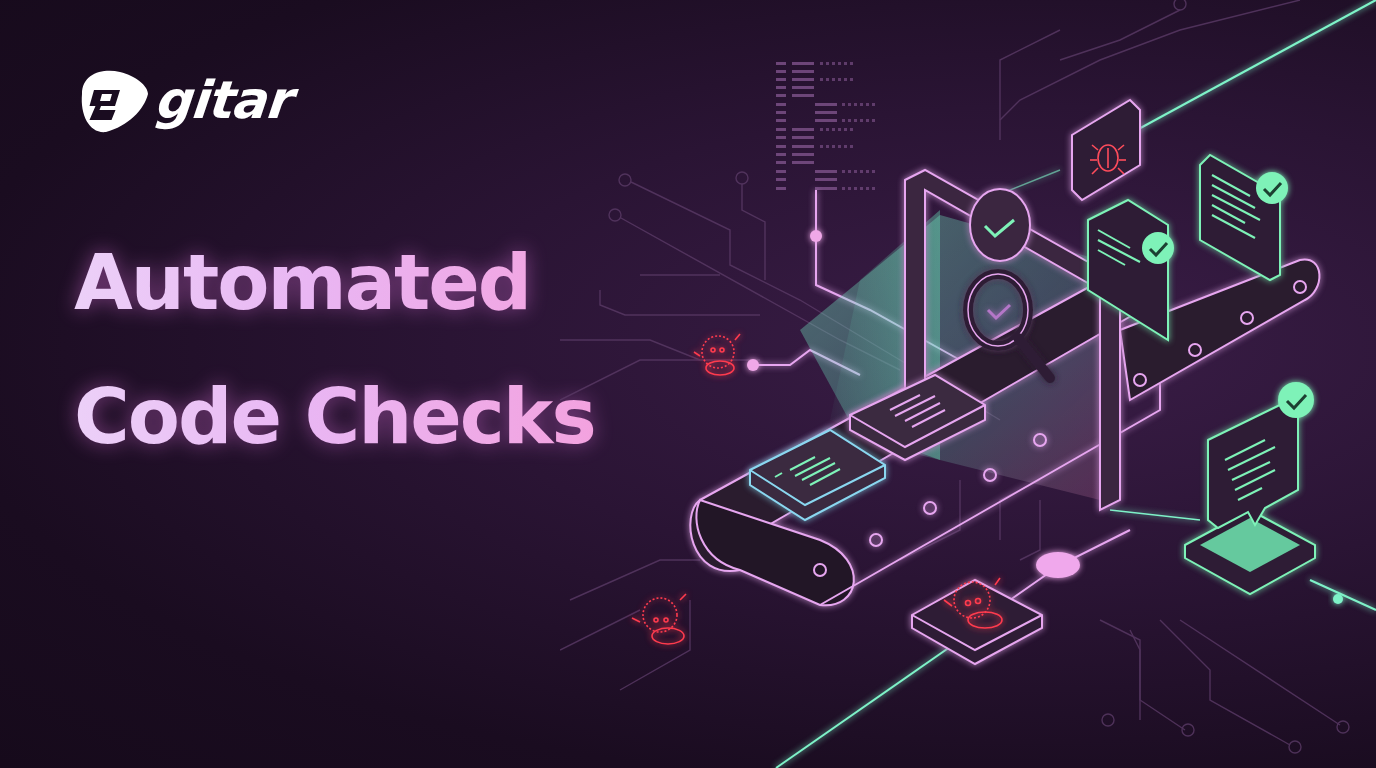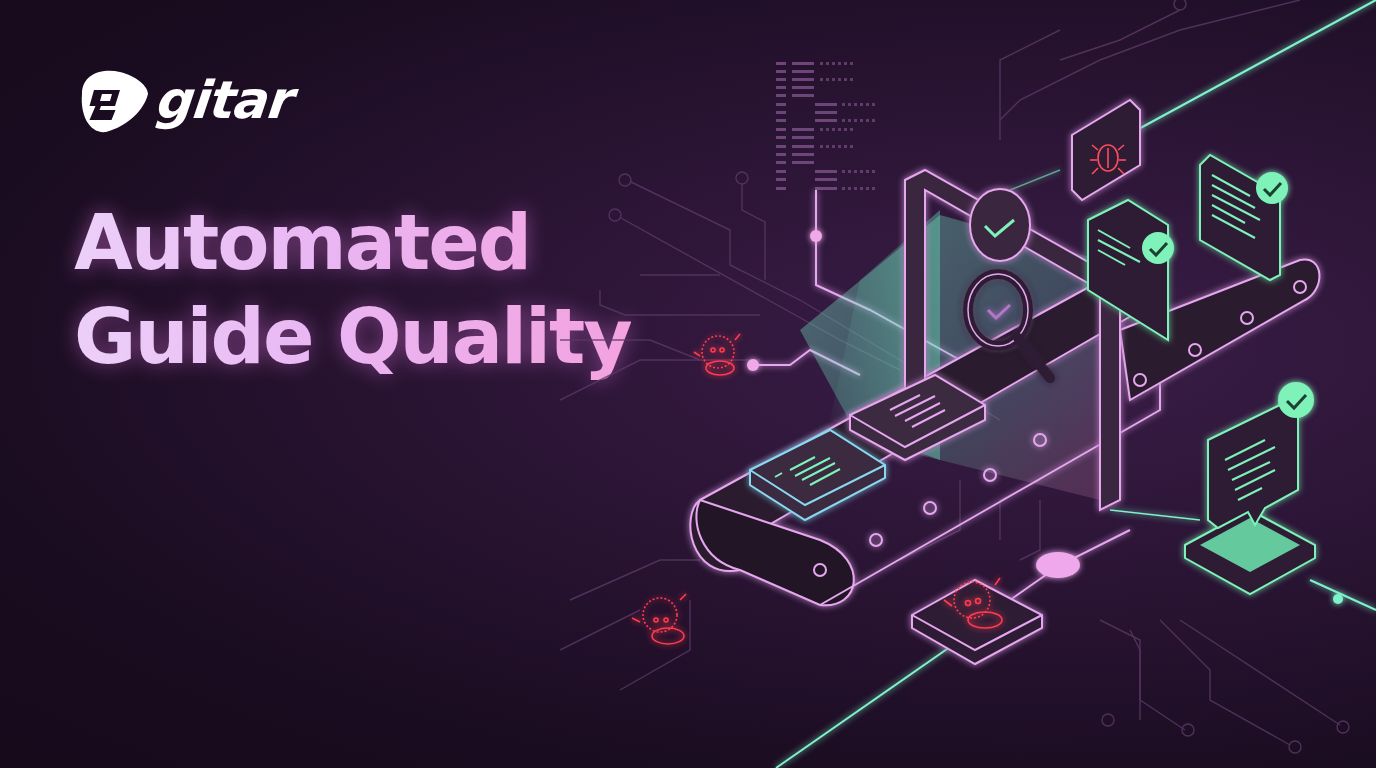--- a/index.html
+++ b/index.html
@@ -17,38 +17,38 @@
     font-size: 52px; letter-spacing: -1px; line-height: 1; transform: skewX(-8deg);
   }
   .title {
     position: absolute; left: 74px; top: 196px; margin: 0;
     font-family: "DejaVu Sans", sans-serif; font-weight: 700;
     font-size: 76px; line-height: 94px; letter-spacing: -2px;
     background: linear-gradient(90deg, #ecd0f8 0%, #e9b6f3 45%, #f3a2df 100%);
     -webkit-background-clip: text; background-clip: text; color: transparent;
     filter: drop-shadow(0 0 10px rgba(232,120,230,0.45));
   }
-  .title span { display: block; white-space: nowrap; }
+  .title span { display: block; white-space: nowrap; margin-top: 40px; }
   .illustration { position: absolute; left: 560px; top: 0; width: 816px; height: 768px; }
 </style>
 </head>
 <body>
 
 <div class="logo">
   <svg class="logo-mark" viewBox="0 0 76 72">
     <path d="M8 30 C8 10 28 4 46 8 C62 12 74 22 74 30 C70 46 54 62 32 68 C16 70 6 52 8 30 Z" fill="#ffffff"></path>
     <path d="M20 26 h26 l-5 16 h-14 l-1.5 4 h16 l-4 10 h-22 l6-14 h-6 z" fill="#1a0c20"></path>
     <path d="M28 30 l-2 7 h10 l2-7 z" fill="#ffffff"></path>
   </svg>
   <span class="logo-text">gitar</span>
 </div>
 
 <h1 class="title">
   <span>Automated</span>
-  <span>Guide Quality</span>
+  <span>Code Checks</span>
 </h1>
 
 <svg class="illustration" viewBox="560 0 816 768">
   <defs>
     <filter id="glow" x="-50%" y="-50%" width="200%" height="200%">
       <feGaussianBlur stdDeviation="3" result="b"></feGaussianBlur>
       <feMerge>
           <feMergeNode in="b"></feMergeNode>
           <feMergeNode in="SourceGraphic"></feMergeNode>
         </feMerge>

